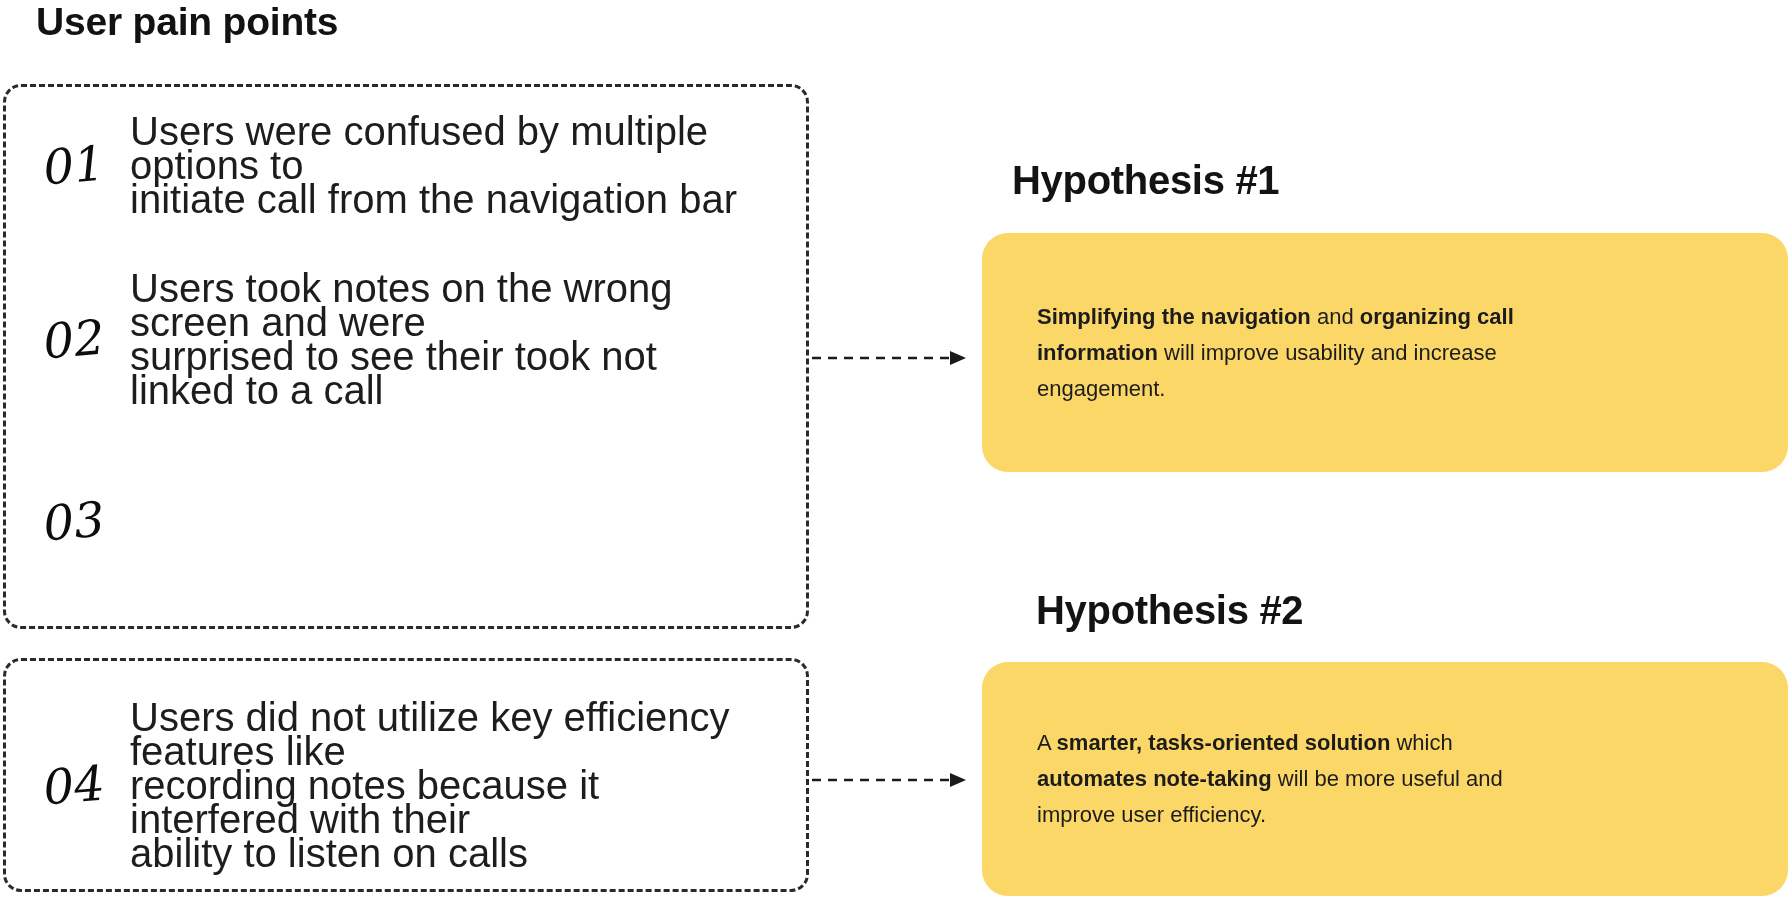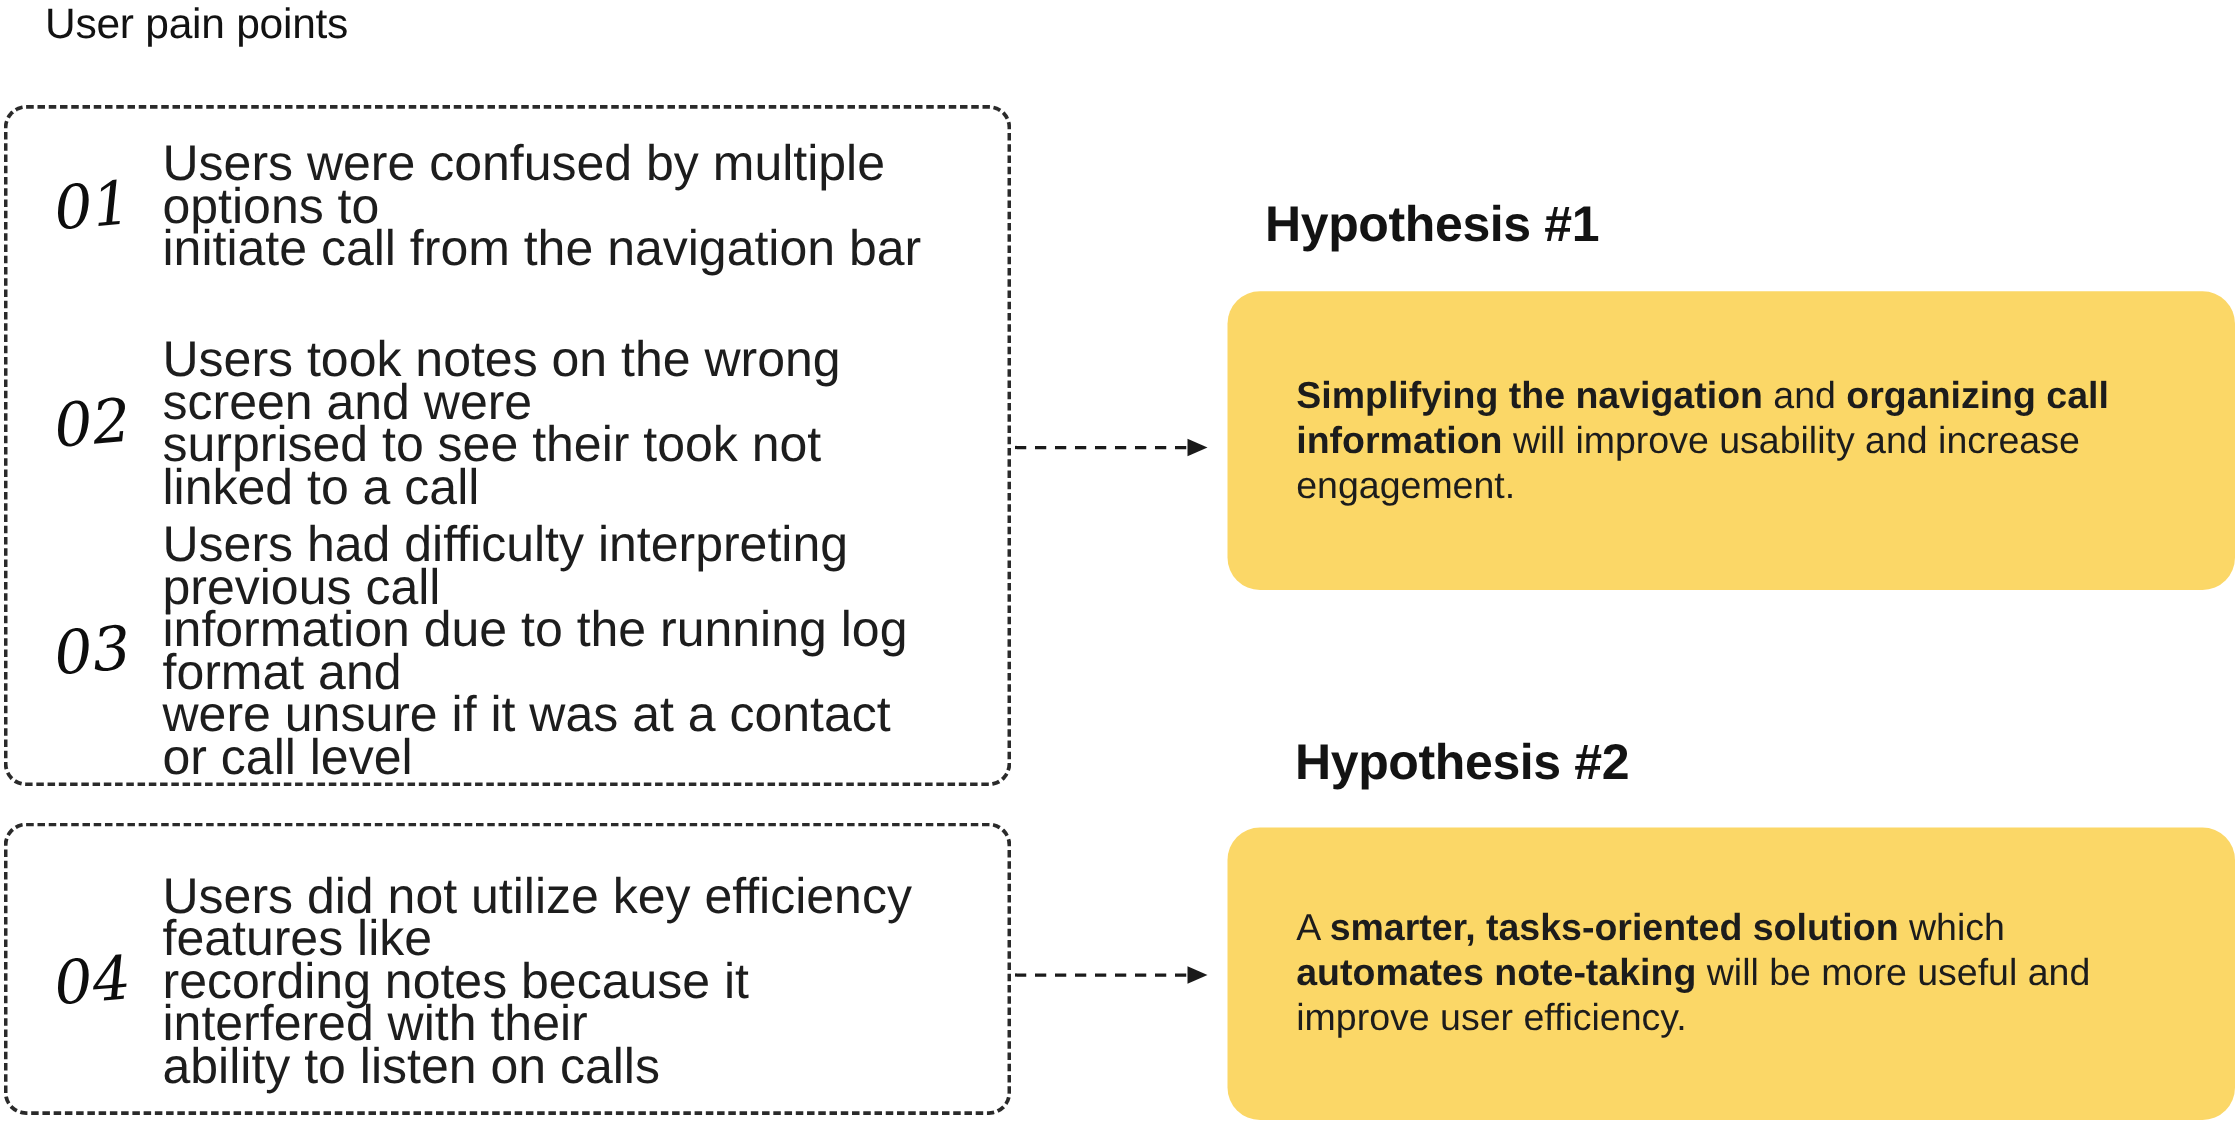--- a/index.html
+++ b/index.html
@@ -11,22 +11,22 @@
     overflow: hidden;
     font-family: "Liberation Sans", sans-serif;
     color: #1a1a1a;
   }
 
   .title {
     position: absolute;
     left: 36px;
     top: 0px;
     margin: 0;
-    font-size: 34px;
-    font-weight: 400;
+    font-size: 39px;
+    font-weight: 700;
     color: #121212;
     letter-spacing: -0.2px;
   }
 
   .dashed-box {
     position: absolute;
     border: 3px dashed #2a2a2a;
     border-radius: 18px;
     box-sizing: border-box;
     background: transparent;
@@ -91,21 +91,21 @@
     box-sizing: border-box;
     display: flex;
     align-items: center;
     padding: 0 70px 0 55px;
   }
   .yb1 { top: 233px; height: 239px; }
   .yb2 { top: 662px; height: 234px; }
 
   .hyp-text {
     margin: 0;
-    font-size: 30px;
+    font-size: 22px;
     line-height: 36px;
     color: #1c1c1c;
     white-space: pre-line;
   }
   .hyp-text strong { font-weight: 700; }
 </style>
 </head>
 <body>
 
 <div class="page">
@@ -122,23 +122,20 @@
   </div>
 
   <div class="pain-item r2">
     <div class="pain-num">02</div>
     <div class="pain-text">Users took notes on the wrong screen and were
 surprised to see their took not linked to a call</div>
   </div>
 
   <div class="pain-item r3">
     <div class="pain-num">03</div>
-    <div class="pain-text">Users had difficulty interpreting previous call
-information due to the running log format and
-were unsure if it was at a contact or call level</div>
   </div>
 
   <div class="pain-item r4">
     <div class="pain-num">04</div>
     <div class="pain-text">Users did not utilize key efficiency features like
 recording notes because it interfered with their
 ability to listen on calls</div>
   </div>
 
   <svg class="arrow a1" width="160" height="22" aria-hidden="true">

